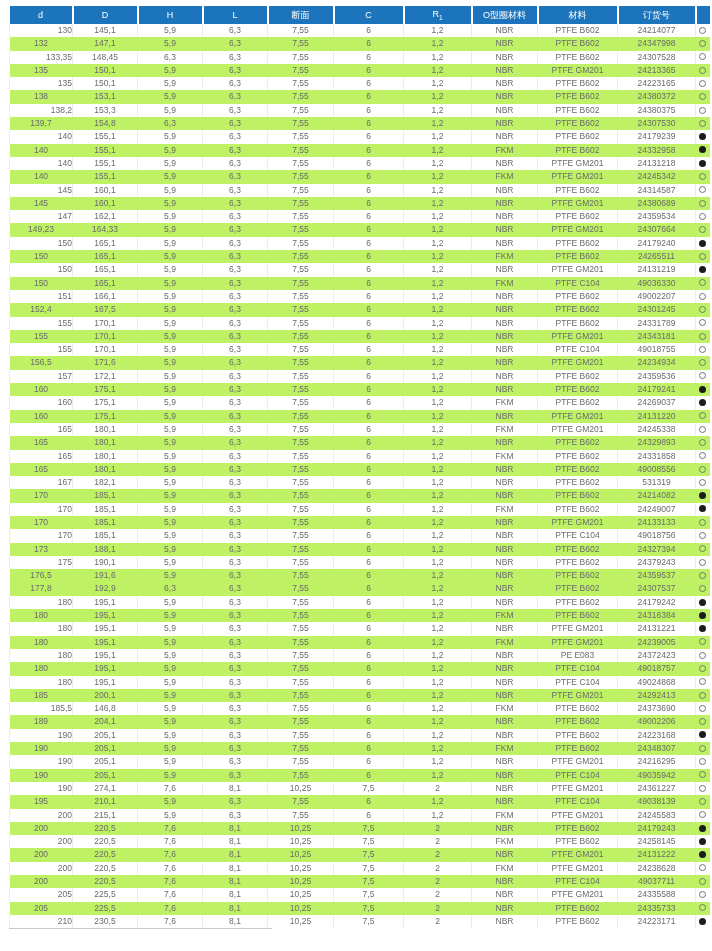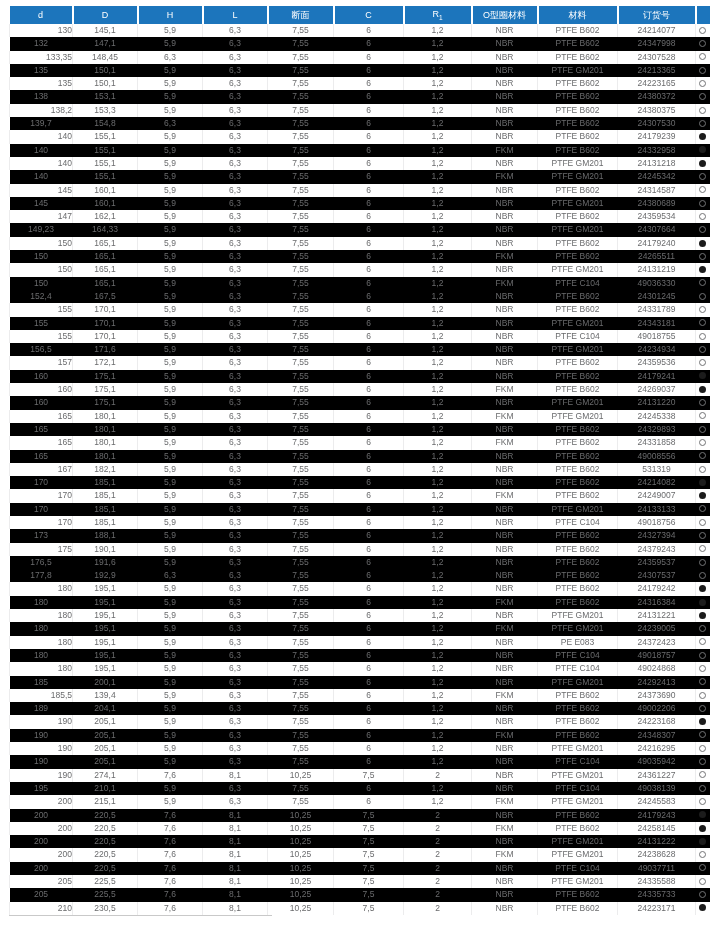--- a/index.html
+++ b/index.html
@@ -39,21 +39,21 @@
     height: 13.29px;
     line-height: 13.29px;
     padding: 0;
     font-size: 8.5px;
     color: #6a6b6d;
     text-align: center;
     vertical-align: middle;
     overflow: hidden;
     white-space: nowrap;
   }
-  tbody tr.alt { background: #000000; }
+  tbody tr.alt { background: #bef264; }
   tbody tr.plain td { border-right: 1px solid #ececed; }
   tbody tr.plain td:first-child { border-left: 1px solid #ececed; text-align: right; }
   tbody tr.plain td:last-child { border-right: none; }
   .dot {
     display: inline-block;
     border-radius: 50%;
     vertical-align: middle;
     margin-top: -1px;
   }
   .dot.open   { width: 5px; height: 5px; border: 1px solid #737476; background: transparent; }
@@ -351,20 +351,33 @@
           <td>5,9</td>
           <td>6,3</td>
           <td>7,55</td>
           <td>6</td>
           <td>1,2</td>
           <td>FKM</td>
           <td>PTFE C104</td>
           <td>49036330</td>
           <td><span class="dot open"></span></td>
         </tr>
+        <tr class="plain">
+          <td>151</td>
+          <td>166,1</td>
+          <td>5,9</td>
+          <td>6,3</td>
+          <td>7,55</td>
+          <td>6</td>
+          <td>1,2</td>
+          <td>NBR</td>
+          <td>PTFE B602</td>
+          <td>49002207</td>
+          <td><span class="dot open"></span></td>
+        </tr>
         <tr class="alt">
           <td>152,4</td>
           <td>167,5</td>
           <td>5,9</td>
           <td>6,3</td>
           <td>7,55</td>
           <td>6</td>
           <td>1,2</td>
           <td>NBR</td>
           <td>PTFE B602</td>
@@ -743,21 +756,21 @@
           <td>7,55</td>
           <td>6</td>
           <td>1,2</td>
           <td>NBR</td>
           <td>PTFE GM201</td>
           <td>24292413</td>
           <td><span class="dot open"></span></td>
         </tr>
         <tr class="plain">
           <td>185,5</td>
-          <td>139,4</td>
+          <td>146,8</td>
           <td>5,9</td>
           <td>6,3</td>
           <td>7,55</td>
           <td>6</td>
           <td>1,2</td>
           <td>FKM</td>
           <td>PTFE B602</td>
           <td>24373690</td>
           <td><span class="dot open"></span></td>
         </tr>

